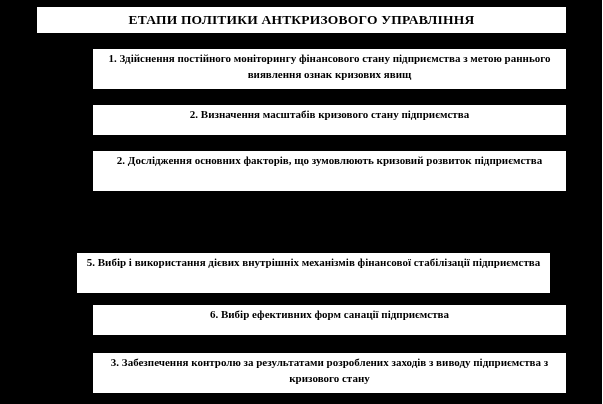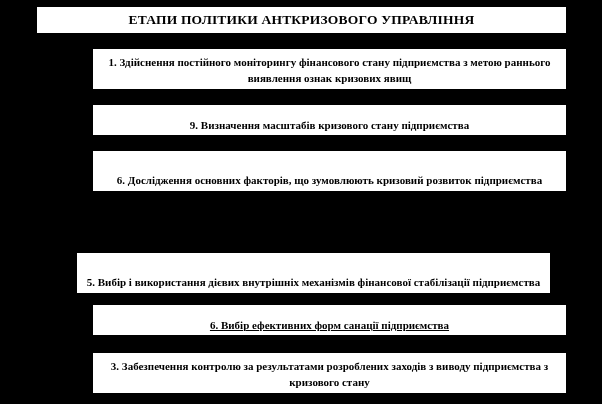--- a/index.html
+++ b/index.html
@@ -55,21 +55,21 @@
     text-align: center;
     white-space: nowrap;
   }
   
   .stage {
     position: absolute;
     background: #ffffff;
     border: 1px solid #000000;
     box-sizing: border-box;
     display: flex;
-    align-items: flex-end;
+    align-items: flex-start;
     justify-content: center;
     padding: 2px 6px;
   }
   .stage-text {
     font-size: 11px;
     font-weight: bold;
     color: #000000;
     text-align: center;
     line-height: 1.35;
   }
@@ -86,32 +86,32 @@
 
   <div class="title-box">
     <span class="title-text">ЕТАПИ ПОЛІТИКИ АНТКРИЗОВОГО УПРАВЛІННЯ</span>
   </div>
 
   <div class="stage two-line" style="left:92px; top:48px; width:475px; height:42px;">
     <span class="stage-text">1. Здійснення постійного моніторингу фінансового стану підприємства з метою раннього виявлення ознак кризових явищ</span>
   </div>
 
   <div class="stage" style="left:92px; top:104px; width:475px; height:32px;">
-    <span class="stage-text">9. Визначення масштабів кризового стану підприємства</span>
+    <span class="stage-text">2. Визначення масштабів кризового стану підприємства</span>
   </div>
 
   <div class="stage two-line" style="left:92px; top:150px; width:475px; height:42px;">
-    <span class="stage-text">6. Дослідження основних факторів, що зумовлюють кризовий розвиток підприємства</span>
+    <span class="stage-text">2. Дослідження основних факторів, що зумовлюють кризовий розвиток підприємства</span>
   </div>
 
 
   <div class="stage two-line" style="left:76px; top:252px; width:475px; height:42px;">
     <span class="stage-text">5. Вибір і використання дієвих внутрішніх  механізмів  фінансової стабілізації  підприємства</span>
   </div>
 
-  <div class="stage" style="left:92px; top:304px; width:475px; height:32px;text-decoration:underline;">
+  <div class="stage" style="left:92px; top:304px; width:475px; height:32px;">
     <span class="stage-text">6. Вибір ефективних форм санації підприємства</span>
   </div>
 
   <div class="stage two-line" style="left:92px; top:352px; width:475px; height:42px;">
     <span class="stage-text">3. Забезпечення контролю за результатами розроблених заходів  з виводу підприємства з кризового стану</span>
   </div>
 </div>
 
 </body></html>

